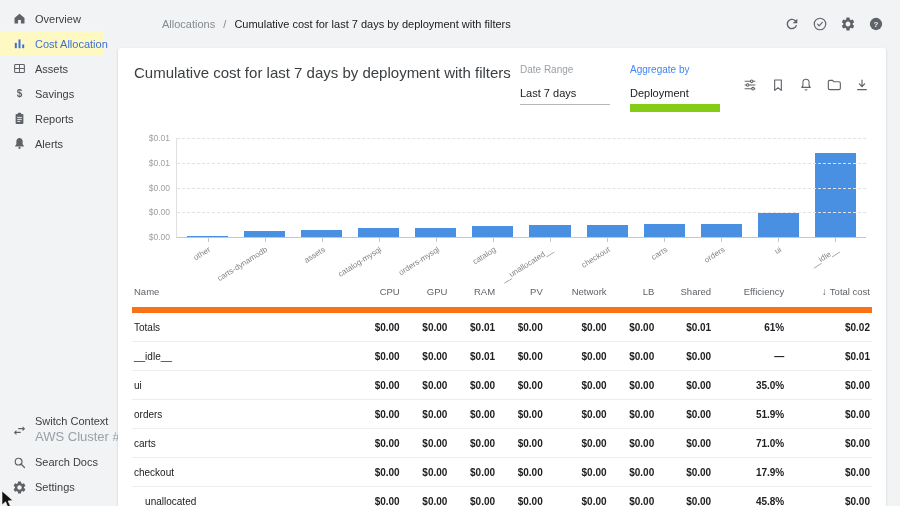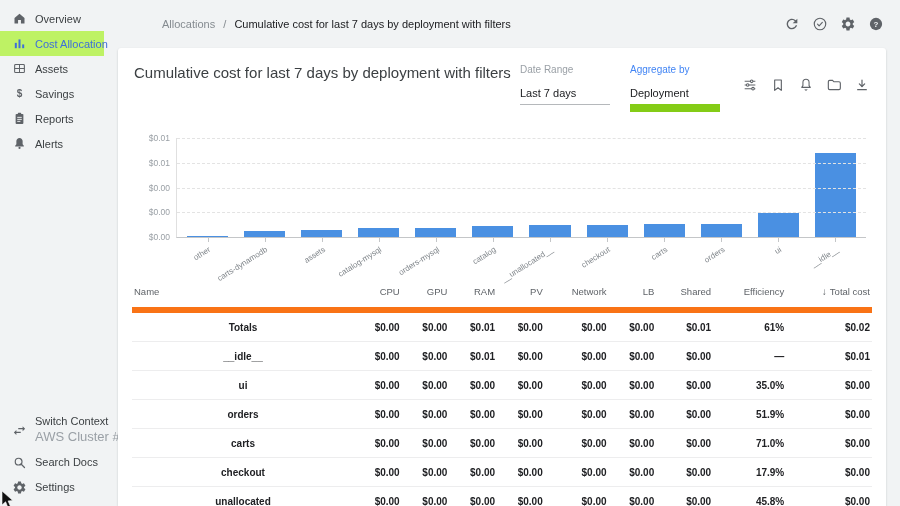--- a/index.html
+++ b/index.html
@@ -17,21 +17,21 @@
     width:104px; flex:none; height:506px;
     display:flex; flex-direction:column; justify-content:space-between;
     padding:6px 0 6px 0;
   }
   .side-item {
     display:flex; align-items:center; gap:8px;
     height:25px; padding-left:12px;
     font-size:11px; color:#3c4043; cursor:pointer; white-space:nowrap;
   }
   .side-item svg { flex:none; }
-  .side-item.active { background:#bef264; color:#3e6fd9; }
+  .side-item.active { background:#fef9c3; color:#3e6fd9; }
   .side-footer .side-item { height:auto; padding-top:5px; padding-bottom:5px; }
   .side-footer .stack { display:flex; flex-direction:column; line-height:1.25; }
   .side-footer .sub { font-size:13px; color:#9aa0a6; }
 
   
   .main { flex:1; min-width:0; display:flex; flex-direction:column; }
   .topbar {
     height:48px; flex:none;
     display:flex; align-items:center; justify-content:space-between;
     padding:0 16px 0 14px;
@@ -87,21 +87,21 @@
   table.cost { width:100%; border-collapse:collapse; margin-top:2px; }
   table.cost th {
     font-size:9.5px; font-weight:400; color:#5f6368;
     text-align:right; padding:10px 2px; border-bottom:6px solid #f97316; white-space:nowrap;
   }
   table.cost th:first-child { text-align:left; width:30%; }
   table.cost td {
     font-size:10px; color:#202124; text-align:right;
     padding:8.5px 2px; border-bottom:1px solid #ededee; font-weight:700; white-space:nowrap;
   }
-  table.cost td.name { text-align:center; font-weight:700; }
+  table.cost td.name { text-align:left; font-weight:400; }
   .sort-arrow { font-size:10px; margin-right:3px; color:#5f6368; }
 
   
   .cursor { position:fixed; left:1px; top:491px; pointer-events:none; }
 </style>
 </head>
 <body>
 
 <div class="app">
 

